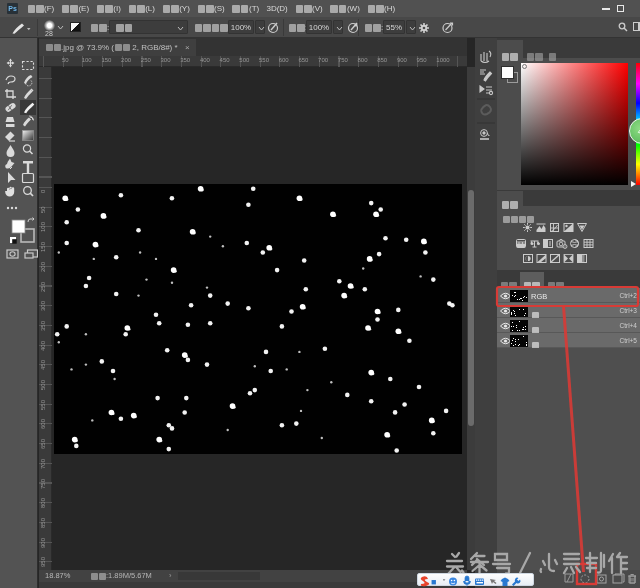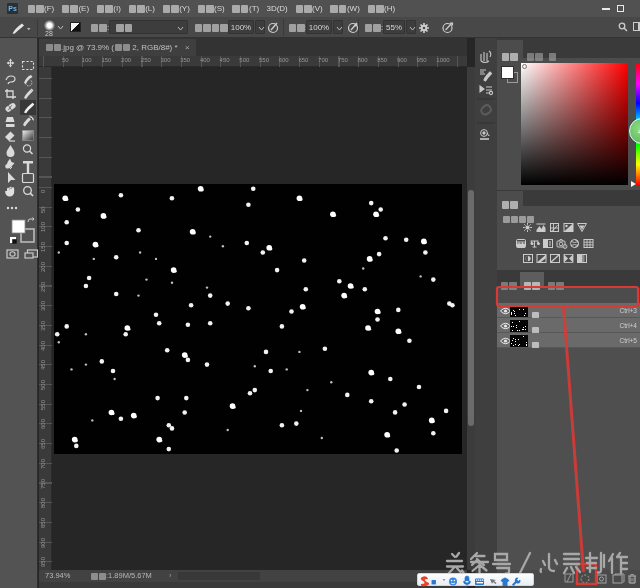--- a/index.html
+++ b/index.html
@@ -415,21 +415,21 @@
 <circle cx="431.7" cy="420.4" r="2.8" fill="#fff" opacity="1"></circle>
 <circle cx="433.5" cy="421.6" r="1.4" fill="#fff" opacity="0.9"></circle>
 <circle cx="433.3" cy="433.2" r="2.3" fill="#fff" opacity="0.95"></circle>
 <circle cx="387.1" cy="434.8" r="2.8" fill="#fff" opacity="1"></circle>
 <circle cx="388.9" cy="436.0" r="1.4" fill="#fff" opacity="0.9"></circle>
 <circle cx="321.8" cy="438.0" r="1.2" fill="#fff" opacity="0.75"></circle>
 <circle cx="396.7" cy="450.5" r="2.3" fill="#fff" opacity="0.95"></circle>
 </svg>
 
 <div class="abs" style="left:39px;top:570px;width:428px;height:12px;background:#424242;color:#b9b9b9;font-size:7.5px;line-height:12px">
- <span style="position:absolute;left:6px">73.94%</span>
+ <span style="position:absolute;left:6px">18.87%</span>
  <span style="position:absolute;left:51px;color:#b5b5b5"><span class="cj c7" style="color:#b5b5b5"></span><span class="cj c7" style="color:#b5b5b5"></span>:1.89M/5.67M</span>
  <span style="position:absolute;left:130px;color:#9a9a9a">›</span>
  <span class="abs" style="left:139px;top:2px;width:82px;height:8px;background:#383838"></span>
 </div>
 <div class="abs" style="left:39px;top:582px;width:428px;height:6px;background:#3a3a3a"></div>
 
 <div class="abs" style="left:467px;top:67px;width:8px;height:503px;background:#3c3c3c"></div>
 <div class="abs" style="left:468px;top:190px;width:6px;height:236px;background:#6b6b6b;border-radius:3px"></div>
 
 <div class="abs" style="left:475px;top:38px;width:22px;height:550px;background:#3f3f3f"></div>
@@ -552,20 +552,44 @@
         <rect x="5" y="1" width="2.5" height="7" fill="#999"></rect>
       </g>
     </svg>
 </div>
 <div id="chanpanel" class="abs" style="left:497px;top:270px;width:143px;height:318px">
 <div class="abs" style="left:0;top:0;width:143px;height:18px;background:#3a3a3a"></div>
 <span class="abs" style="left:3px;top:6px"><i class="cj c8" style="color:#9e9e9e"></i><i class="cj c8" style="color:#9e9e9e"></i></span>
 <div class="abs" style="left:23px;top:2px;width:24px;height:16px;background:#5d5d5d"></div>
 <span class="abs" style="left:26px;top:6px"><i class="cj c8" style="color:#e8e8e8"></i><i class="cj c8" style="color:#e8e8e8"></i></span>
 <span class="abs" style="left:50px;top:6px"><i class="cj c8" style="color:#9e9e9e"></i><i class="cj c8" style="color:#9e9e9e"></i></span>
+<div class="abs" style="left:0;top:18px;width:143px;height:15px;background:#6a6a6a;border-bottom:1px solid #585858">
+<svg style="position:absolute;left:3px;top:4px" width="11" height="8" viewBox="0 0 11 8">
+        <path d="M0.5 4 Q5.5 -1.5 10.5 4 Q5.5 9.5 0.5 4 Z" fill="none" stroke="#e8e8e8" stroke-width="1"></path>
+        <circle cx="5.5" cy="4" r="1.6" fill="#e8e8e8"></circle>
+      </svg>
+<div style="position:absolute;left:13px;top:1.5px;width:18px;height:12px;background:#060606">
+        <i style="position:absolute;left:13px;top:7px;width:1px;height:1px;background:#fff"></i>
+        <i style="position:absolute;left:2px;top:5px;width:1px;height:1px;background:#fff"></i>
+        <i style="position:absolute;left:16px;top:7px;width:1px;height:1px;background:#fff"></i>
+        <i style="position:absolute;left:10px;top:8px;width:1px;height:1px;background:#fff"></i>
+        <i style="position:absolute;left:12px;top:10px;width:1px;height:1px;background:#fff"></i>
+        <i style="position:absolute;left:7px;top:9px;width:1px;height:1px;background:#fff"></i>
+        <i style="position:absolute;left:5px;top:5px;width:1px;height:1px;background:#fff"></i>
+        <i style="position:absolute;left:5px;top:2px;width:1px;height:1px;background:#fff"></i>
+        <i style="position:absolute;left:9px;top:9px;width:1px;height:1px;background:#fff"></i>
+        <i style="position:absolute;left:5px;top:5px;width:1px;height:1px;background:#fff"></i>
+        <i style="position:absolute;left:4px;top:2px;width:1px;height:1px;background:#fff"></i>
+        <i style="position:absolute;left:11px;top:8px;width:1px;height:1px;background:#fff"></i>
+        <i style="position:absolute;left:4px;top:6px;width:1px;height:1px;background:#fff"></i>
+        <i style="position:absolute;left:14px;top:6px;width:1px;height:1px;background:#fff"></i>
+      </div>
+<span style="position:absolute;left:34px;top:4px;color:#e8e8e8;font-size:7.5px">RGB</span>
+<span style="position:absolute;right:3px;top:4px;color:#cfcfcf;font-size:6.5px">Ctrl+2</span>
+</div>
     <div class="abs" style="left:0;top:33px;width:143px;height:15px;background:#6a6a6a;border-bottom:1px solid #585858">
 <svg style="position:absolute;left:3px;top:4px" width="11" height="8" viewBox="0 0 11 8">
         <path d="M0.5 4 Q5.5 -1.5 10.5 4 Q5.5 9.5 0.5 4 Z" fill="none" stroke="#e8e8e8" stroke-width="1"></path>
         <circle cx="5.5" cy="4" r="1.6" fill="#e8e8e8"></circle>
       </svg>
 <div style="position:absolute;left:13px;top:1.5px;width:18px;height:12px;background:#060606">
         <i style="position:absolute;left:5px;top:10px;width:1px;height:1px;background:#fff"></i>
         <i style="position:absolute;left:3px;top:5px;width:1px;height:1px;background:#fff"></i>
         <i style="position:absolute;left:4px;top:8px;width:1px;height:1px;background:#fff"></i>
         <i style="position:absolute;left:15px;top:8px;width:1px;height:1px;background:#fff"></i>

